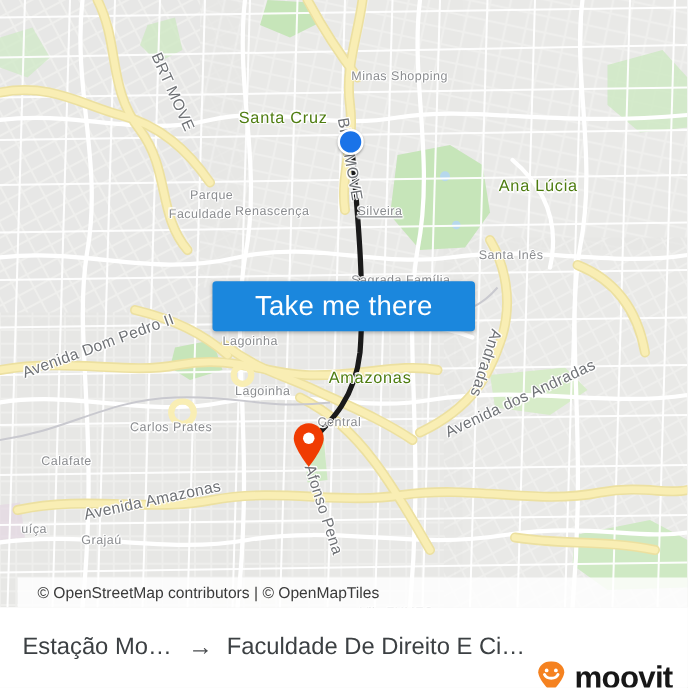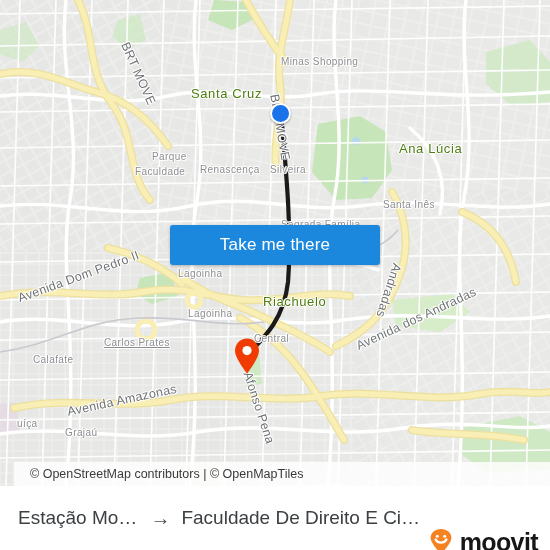--- a/index.html
+++ b/index.html
@@ -45,21 +45,21 @@
 
   
   .cta {
     position: absolute;
     left: 170px; top: 225px;
     width: 210px; height: 40px;
     background: #1b87dd;
     border: none;
     border-radius: 3px;
     color: #fff;
-    font-size: 17px;
+    font-size: 22px;
     font-family: "Liberation Sans", sans-serif;
     letter-spacing: .2px;
     cursor: pointer;
     box-shadow: 0 1px 3px rgba(0,0,0,.25);
   }
 
   
   .origin-dot {
     position: absolute;
     left: 270px; top: 103px;
@@ -272,35 +272,35 @@
       <path d="M281 112 C286 170 292 230 288 282 C284 318 266 336 248 354" stroke="#1a1a1a" stroke-width="4.2" fill="none" stroke-linecap="round"></path>
     </svg>
 
     <div id="labels">
         <div class="lbl road" style="left: 131px; top: 40px; transform: rotate(66deg); transform-origin: left top;">BRT MOVE</div>
         <div class="lbl" style="left: 281px; top: 56px;">Minas Shopping</div>
         <div class="lbl big" style="left: 191px; top: 86px;">Santa Cruz</div>
         <div class="lbl road" style="left: 281px; top: 93px; transform: rotate(80deg); transform-origin: left top;">BRT MOVE</div>
         <div class="lbl big" style="left: 399px; top: 141px; text-align: center;">Ana Lúcia</div>
         <div class="lbl" style="left: 141px; top: 151px; margin-left: 11px;">Parque</div>
-        <div class="lbl" style="left: 188px; top: 164px; margin-left: 12px;">Renascença</div>
+        <div class="lbl" style="left: 188px; top: 164px;">Renascença</div>
         <div class="lbl" style="left: 135px; top: 166px;">Faculdade</div>
-        <div class="lbl" style="left: 270px; top: 164px;">Silveira</div>
+        <div class="lbl" style="left: 286px; top: 164px; text-decoration: underline;">Silveira</div>
         <div class="lbl" style="left: 383px; top: 199px;">Santa Inês</div>
         <div class="lbl" style="left: 281px; top: 219px;">Sagrada Família</div>
         <div class="lbl" style="left: 178px; top: 268px;">Lagoinha</div>
-        <div class="lbl big" style="left: 263px; top: 294px;">Riachuelo</div>
+        <div class="lbl big" style="left: 263px; top: 294px;">Amazonas</div>
         <div class="lbl road" style="left: 16px; top: 292px; transform: rotate(-20deg); transform-origin: left top;">Avenida Dom Pedro II</div>
         <div class="lbl" style="left: 188px; top: 308px;">Lagoinha</div>
         <div class="lbl" style="left: 254px; top: 333px;">Central</div>
-        <div class="lbl" style="left: 104px; top: 337px; text-decoration: underline;">Carlos Prates</div>
+        <div class="lbl" style="left: 104px; top: 337px;">Carlos Prates</div>
         <div class="lbl road" style="left: 354px; top: 340px; transform: rotate(-25deg); transform-origin: left top;">Avenida dos Andradas</div>
         <div class="lbl road" style="left: 404px; top: 266px; transform: rotate(108deg); transform-origin: left top;">Andradas</div>
         <div class="lbl road" style="left: 254px; top: 370px; transform: rotate(72deg); transform-origin: left top;">Afonso Pena</div>
-        <div class="lbl" style="left: 33px; top: 354px; text-align: right;">Calafate</div>
+        <div class="lbl" style="left: 33px; top: 364px; text-align: right;">Calafate</div>
         <div class="lbl road" style="left: 66px; top: 405px; transform: rotate(-12deg); transform-origin: left top;">Avenida Amazonas</div>
         <div class="lbl" style="left: 17px; top: 418px;">uíça</div>
         <div class="lbl" style="left: 65px; top: 427px;">Grajaú</div>
         <div class="lbl" style="left: 288px; top: 485px;">Vila FUMEC</div>
       </div>
 
     <div class="origin-dot"></div>
 
     <svg class="dest-pin" viewBox="0 0 26 36">
       <path d="M13 35.5 C13 35.5 25 20.5 25 12.8 C25 6.0 19.6 0.6 13 0.6

